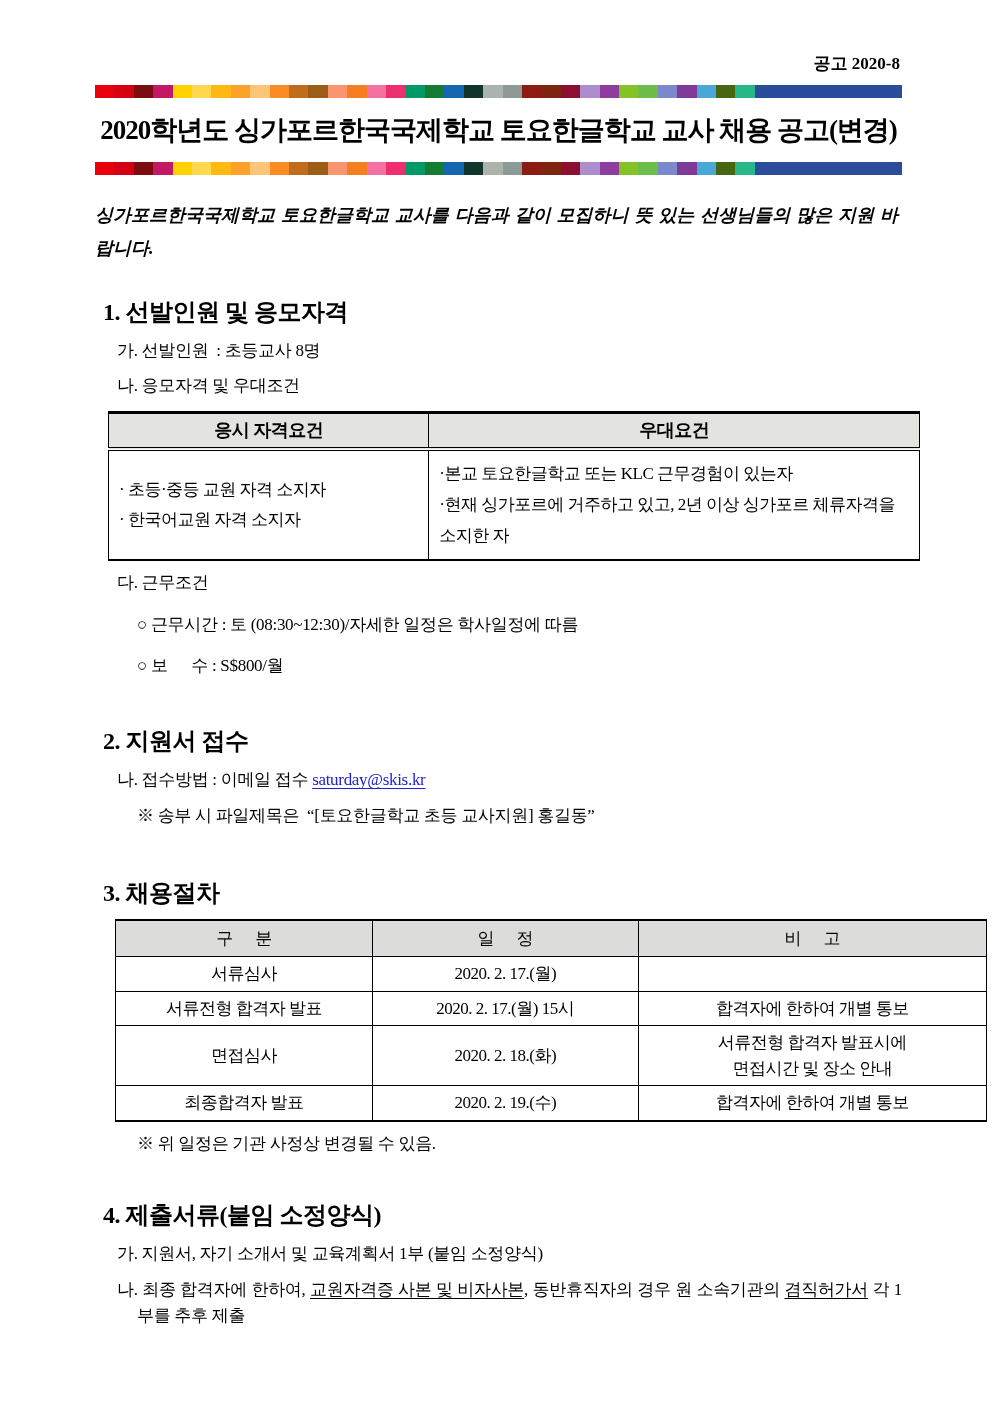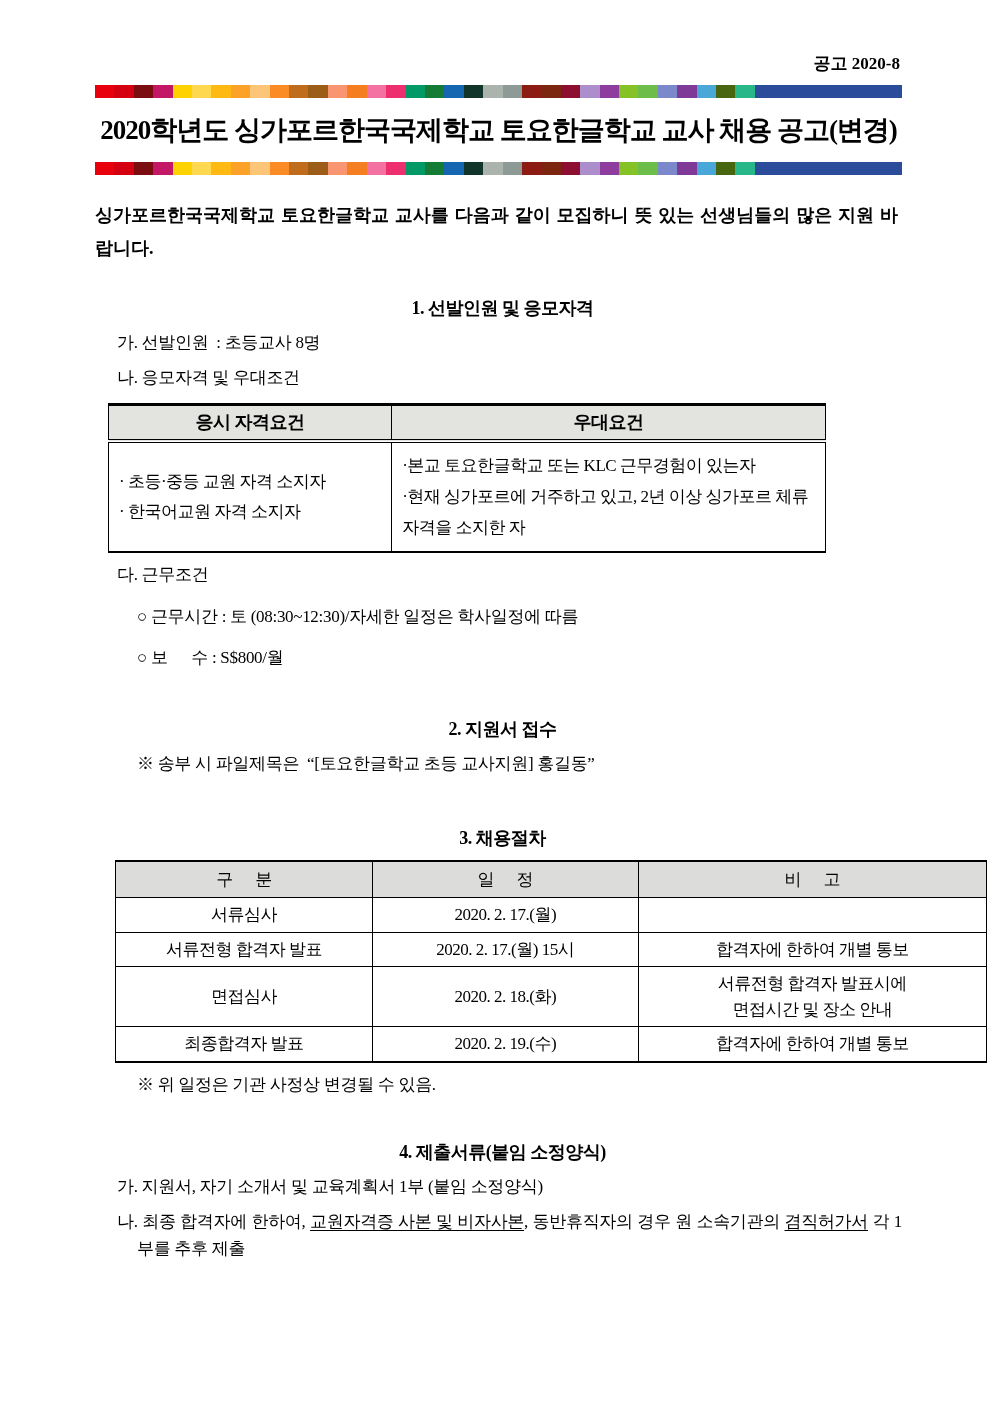--- a/index.html
+++ b/index.html
@@ -33,27 +33,27 @@
     letter-spacing: -1px;
     margin: 15px 0 14px;
     line-height: 1.3;
   }
   .intro {
     font-size: 18px;
     font-weight: bold;
     line-height: 1.85;
     text-align: justify;
     margin: 24px 4px 0 0;
+    font-style: italic;
   }
   .sec-heading {
-    font-size: 18px;
+    font-size: 24px;
     font-weight: bold;
     margin: 0 0 10px 8px;
     letter-spacing: -0.5px;
-    text-align: center;
   }
   .sec1 { margin-top: 30px; }
   .sec2 { margin-top: 46px; }
   .sec3 { margin-top: 48px; }
   .sec4 { margin-top: 42px; }
   .line {
     font-size: 17px;
     line-height: 1.55;
     margin: 9px 0;
     white-space: pre-wrap;
@@ -68,21 +68,21 @@
   .bold { font-weight: bold; }
   a.link {
     color: #2222cc;
     text-decoration: underline;
     text-underline-offset: 3px;
     cursor: pointer;
   }
   
   table.tbl1 {
     border-collapse: collapse;
-    width: 718px;
+    width: 812px;
     margin: 12px 0 6px 13px;
     table-layout: fixed;
   }
   table.tbl1 th {
     background: #e3e3e0;
     border-top: 3px solid #000;
     border-bottom: 4px double #000;
     border-left: 1px solid #000;
     border-right: 1px solid #000;
     font-size: 18px;
@@ -247,20 +247,21 @@
       </tbody>
     </table>
 
     <div class="line ind1">다. 근무조건</div>
     <div class="line ind2 work-item">○ 근무시간 : 토 (08:30~12:30)/자세한 일정은 학사일정에 따름</div>
     <div class="line ind2 work-item">○ 보      수 : S$800/월</div>
   </div>
 
   <div class="sec2">
     <div class="sec-heading">2. 지원서 접수</div>
+    <div class="line ind1"><span>나. 접수방법 : 이메일 접수 </span><a class="link">saturday@skis.kr</a></div>
     <div class="line ind2 note">※ 송부 시 파일제목은  “[토요한글학교 초등 교사지원] 홍길동”</div>
   </div>
 
   <div class="sec3">
     <div class="sec-heading">3. 채용절차</div>
     <table class="tbl2">
       <colgroup>
           <col class="p1">
           <col class="p2">
           <col class="p3">

